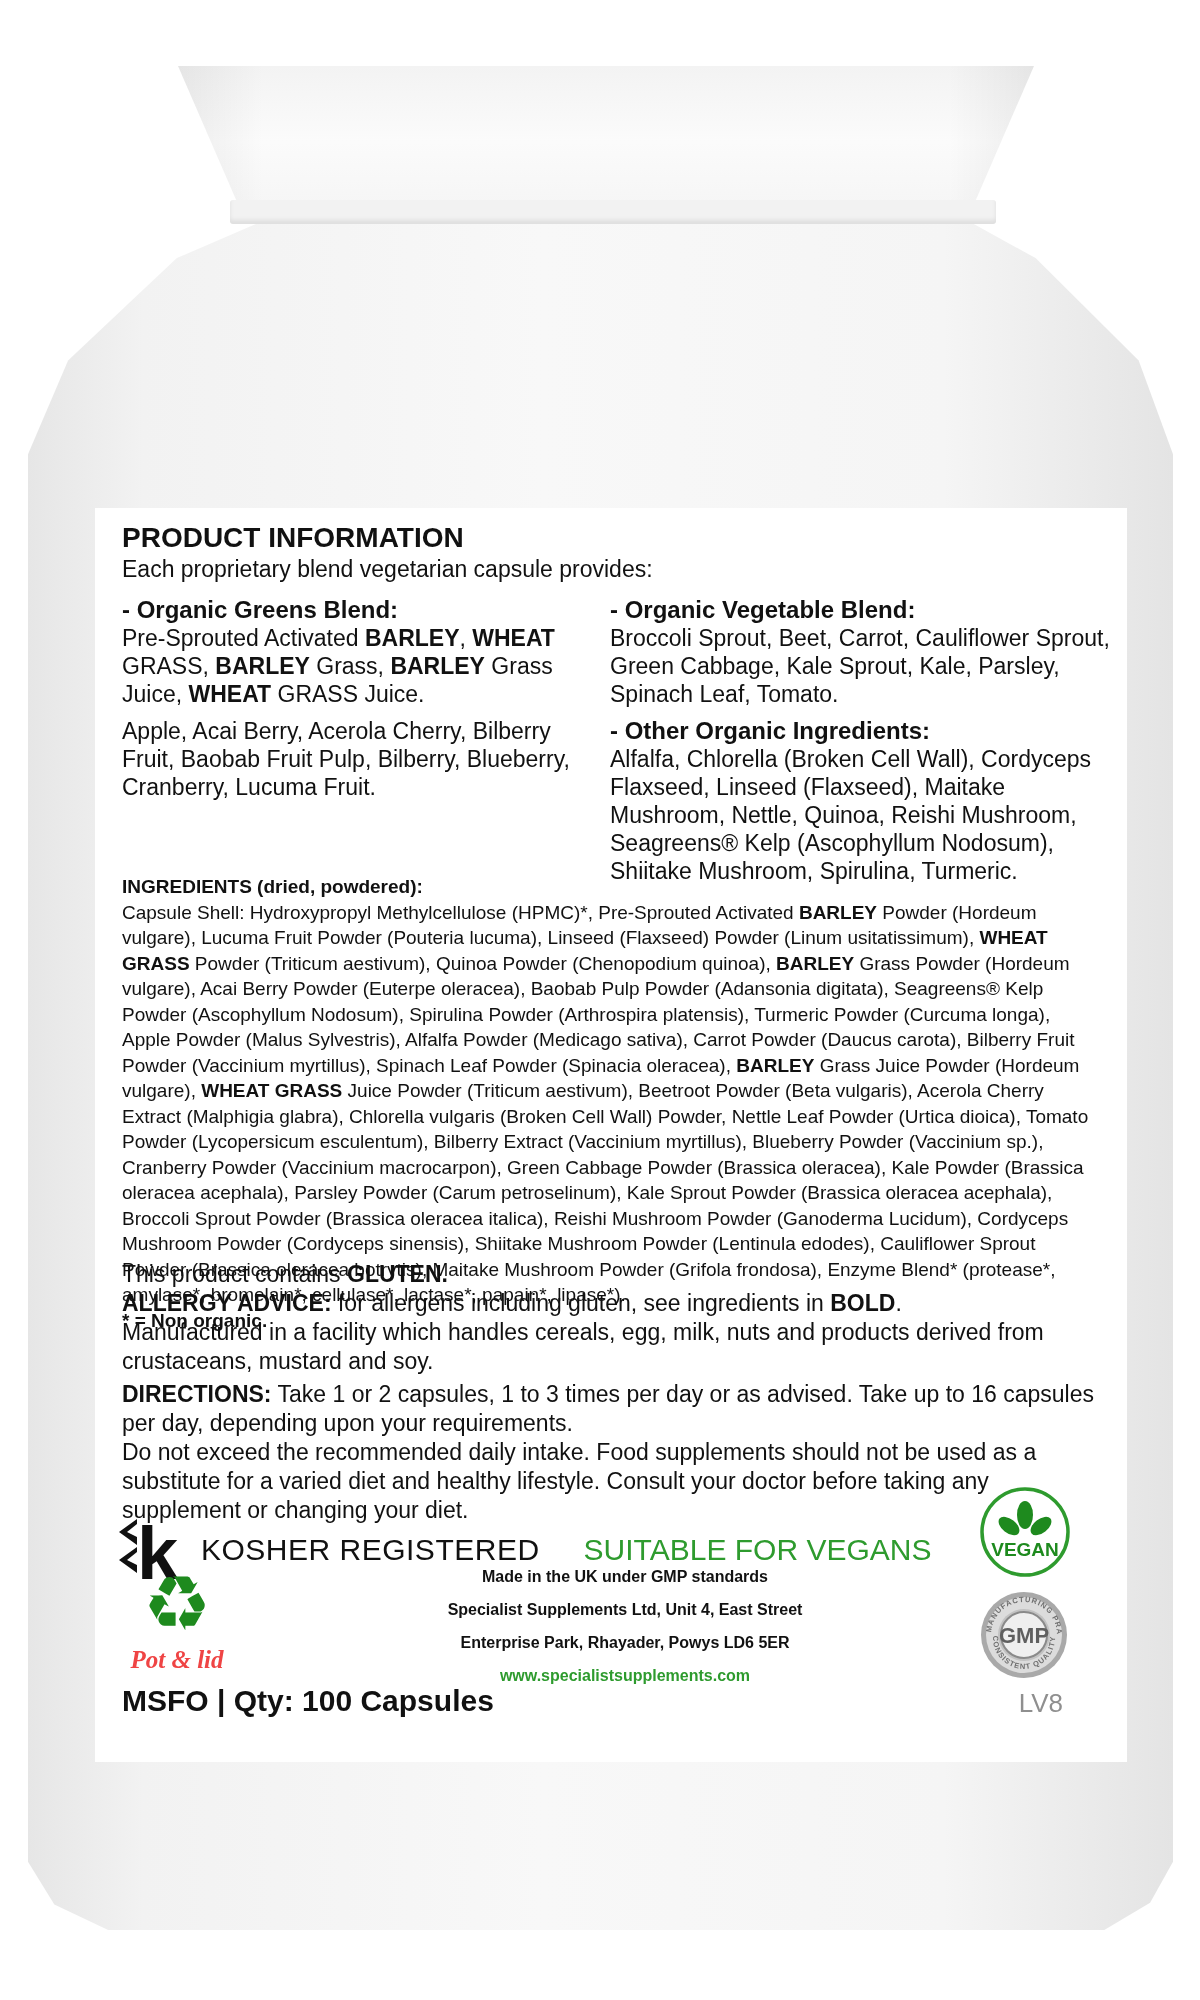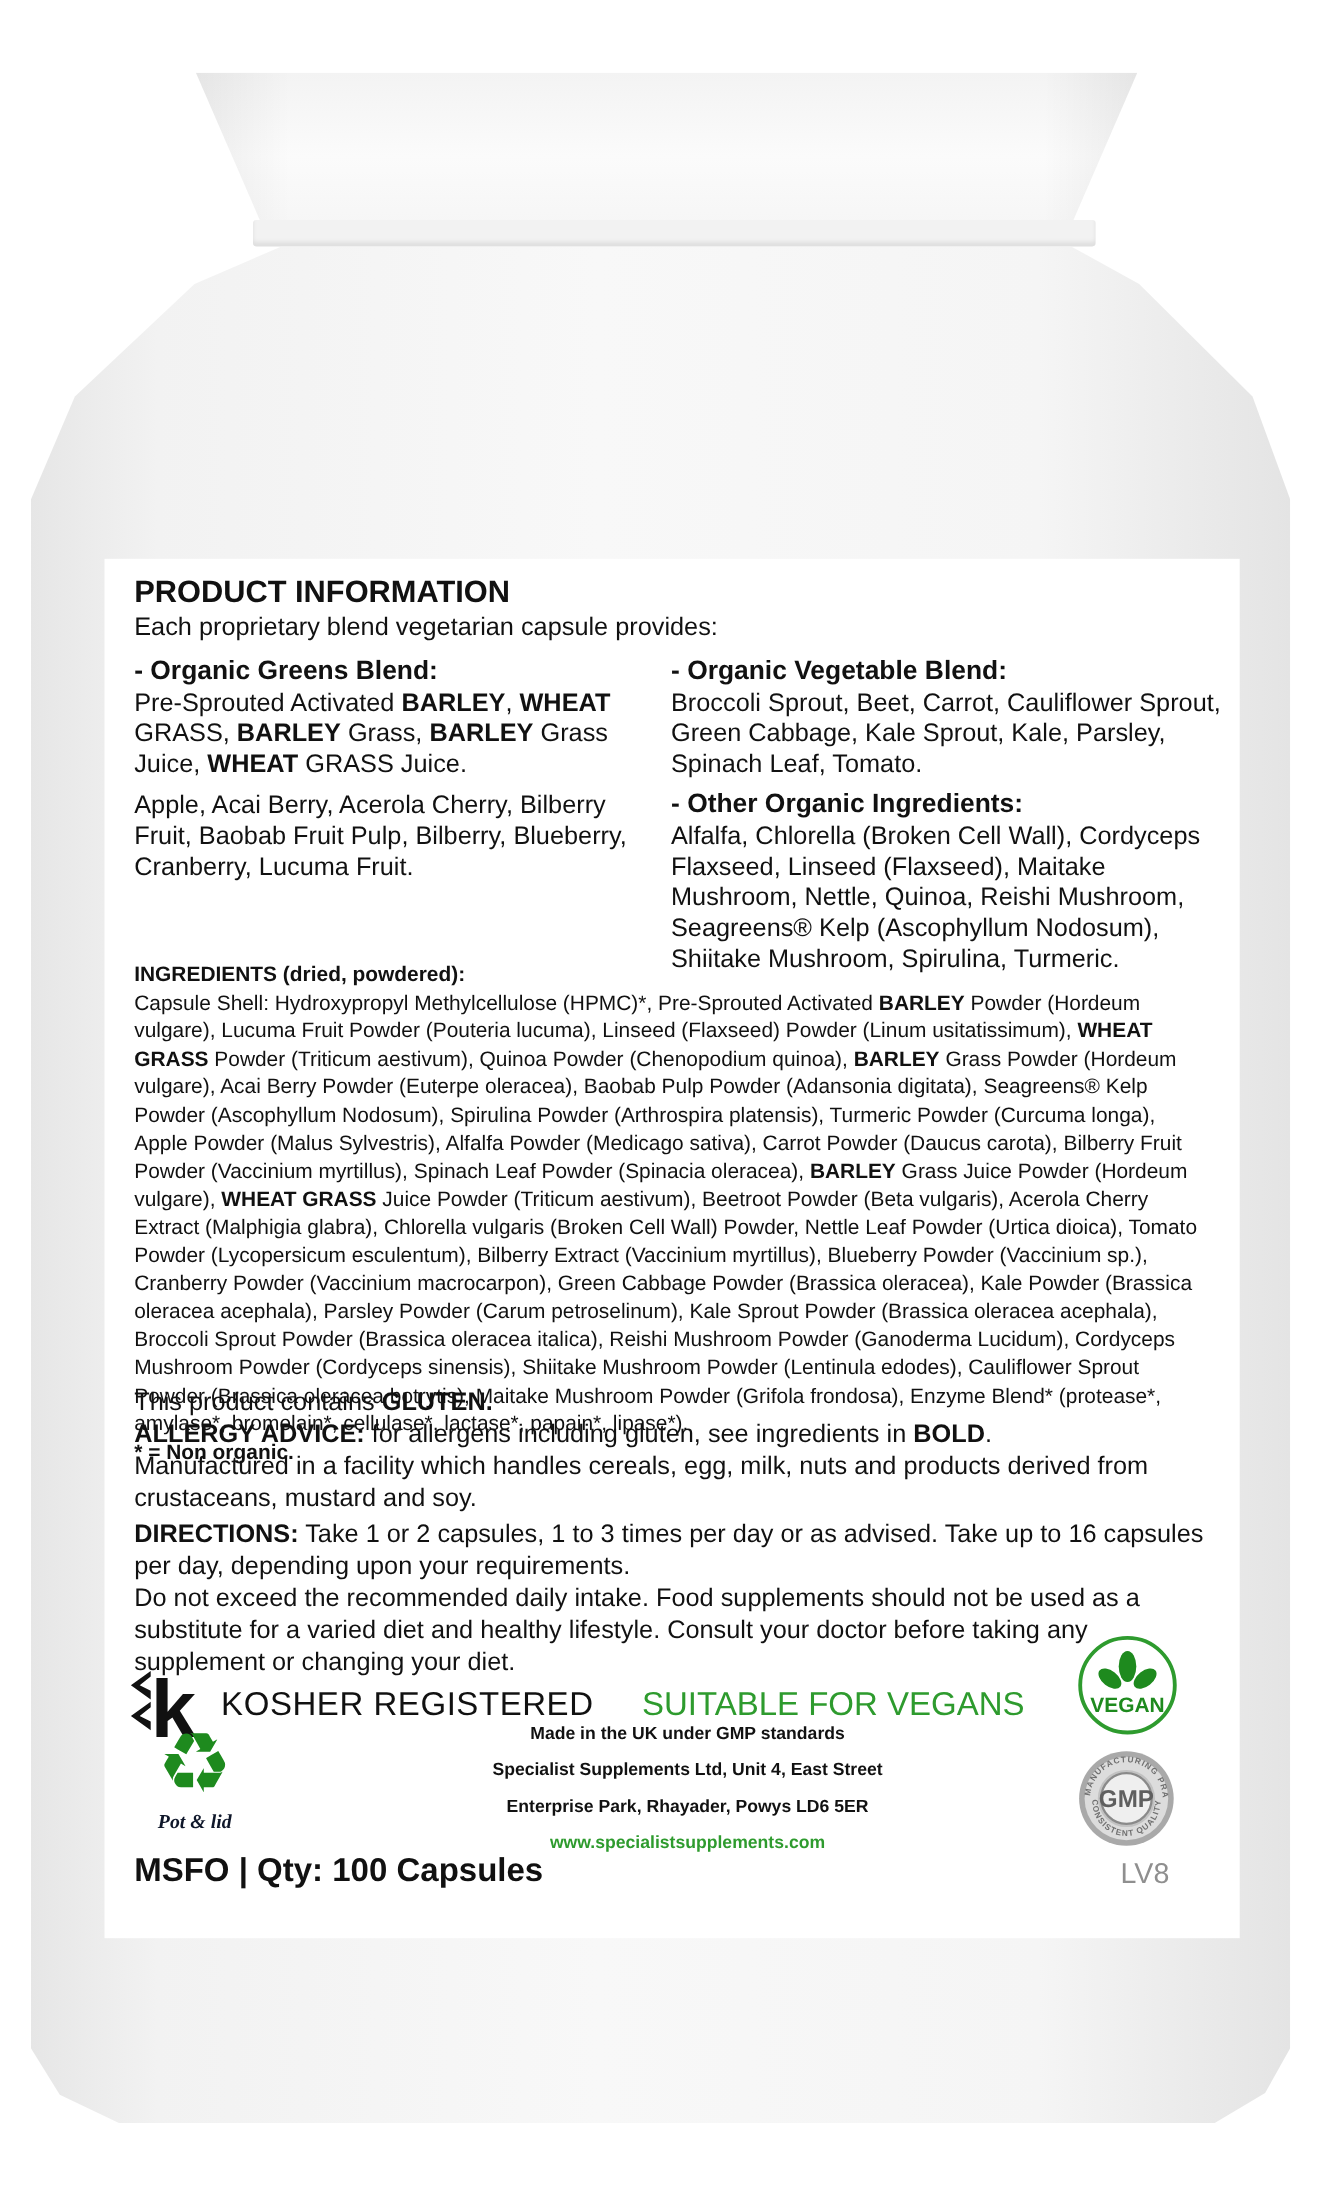--- a/index.html
+++ b/index.html
@@ -32,21 +32,21 @@
   .allergy{left:27px;top:752px;width:992px;font-size:23px;line-height:29px;}
   .directions{left:27px;top:872px;width:992px;font-size:23px;line-height:29px;}
   .certs{left:20px;top:1002px;height:80px;display:flex;align-items:center;}
   .kosher-text{font-size:30px;letter-spacing:.5px;margin-left:12px;}
   .vegan-text{font-size:30px;color:#2e9b2e;margin-left:44px;}
   .mfg{left:170px;top:1052px;width:720px;text-align:center;font-size:16px;font-weight:bold;line-height:33px;}
   .website{color:#2e9b2e;}
   .recycle{left:22px;top:1056px;width:120px;text-align:center;}
   .recycle-glyph{font-size:76px;line-height:80px;color:#1e8a1e;}
   .potlid{font-family:"Liberation Serif", serif;font-style:italic;font-weight:bold;
-          font-size:18px;color:#0f172a;margin-top:2px;}
+          font-size:25px;color:#ef4444;margin-top:2px;}
   .vegan-badge{right:56px;top:978px;}
   .gmp-badge{right:58px;top:1082px;}
   .lv8{right:64px;top:1180px;font-size:26px;color:#8f8f8f;text-align:right;}
   .msfo{left:27px;top:1176px;font-size:30px;font-weight:bold;}
   .storage{left:27px;top:1214px;width:1000px;font-size:23px;letter-spacing:-.1px;}
   .seg-b{font-weight:bold;}
 </style>
 </head>
 <body>
 

